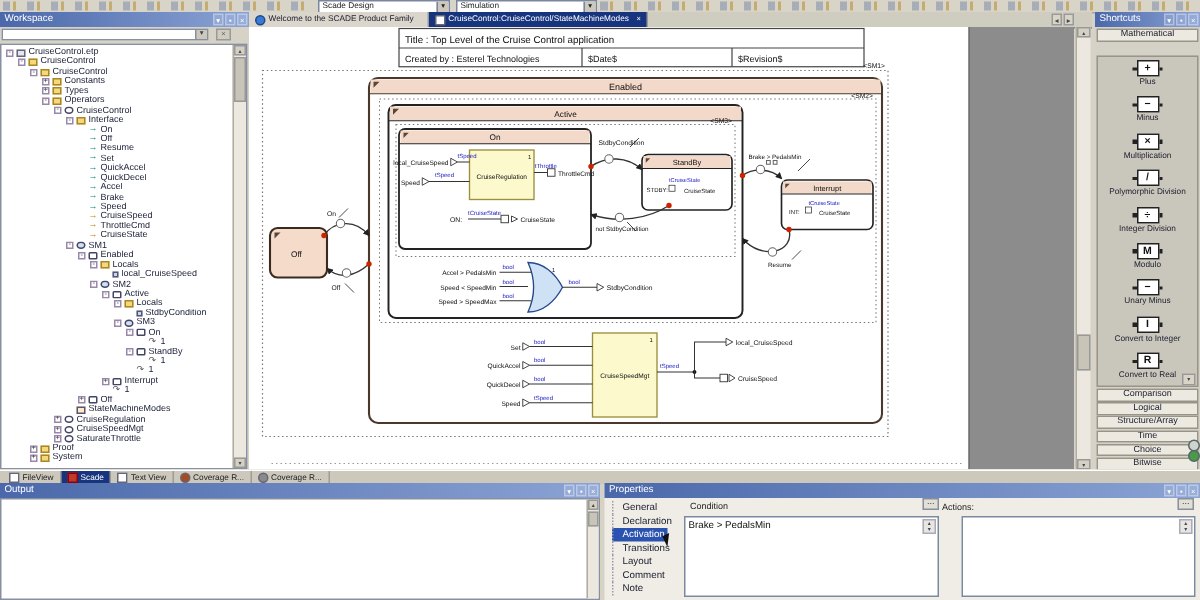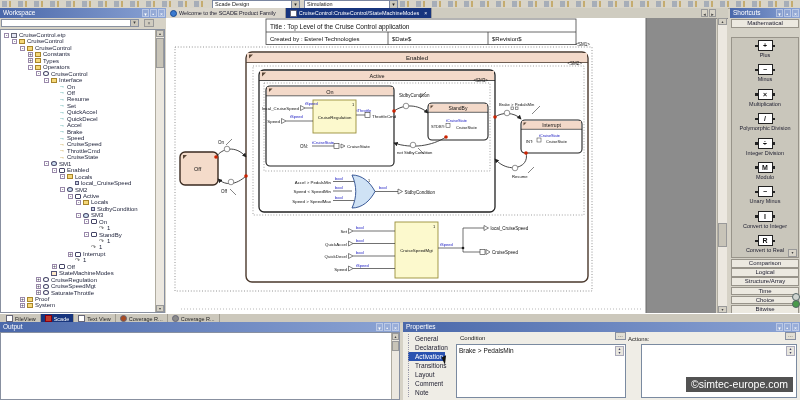--- a/index.html
+++ b/index.html
@@ -791,15 +791,14 @@
       <span class="spin">
           <span>▴</span>
           <span>▾</span>
         </span>
     </div>
   </div>
 
   <div class="abs ovico" style="left:792px;top:293px;background:#cfd4cf;"></div>
   <div class="abs ovico" style="left:792px;top:300px;background:#4a9a4a;"></div>
 
-  <div id="watermark" class="abs">©simtec-europe.com</div>
 
 </div>
 
 </body></html>

